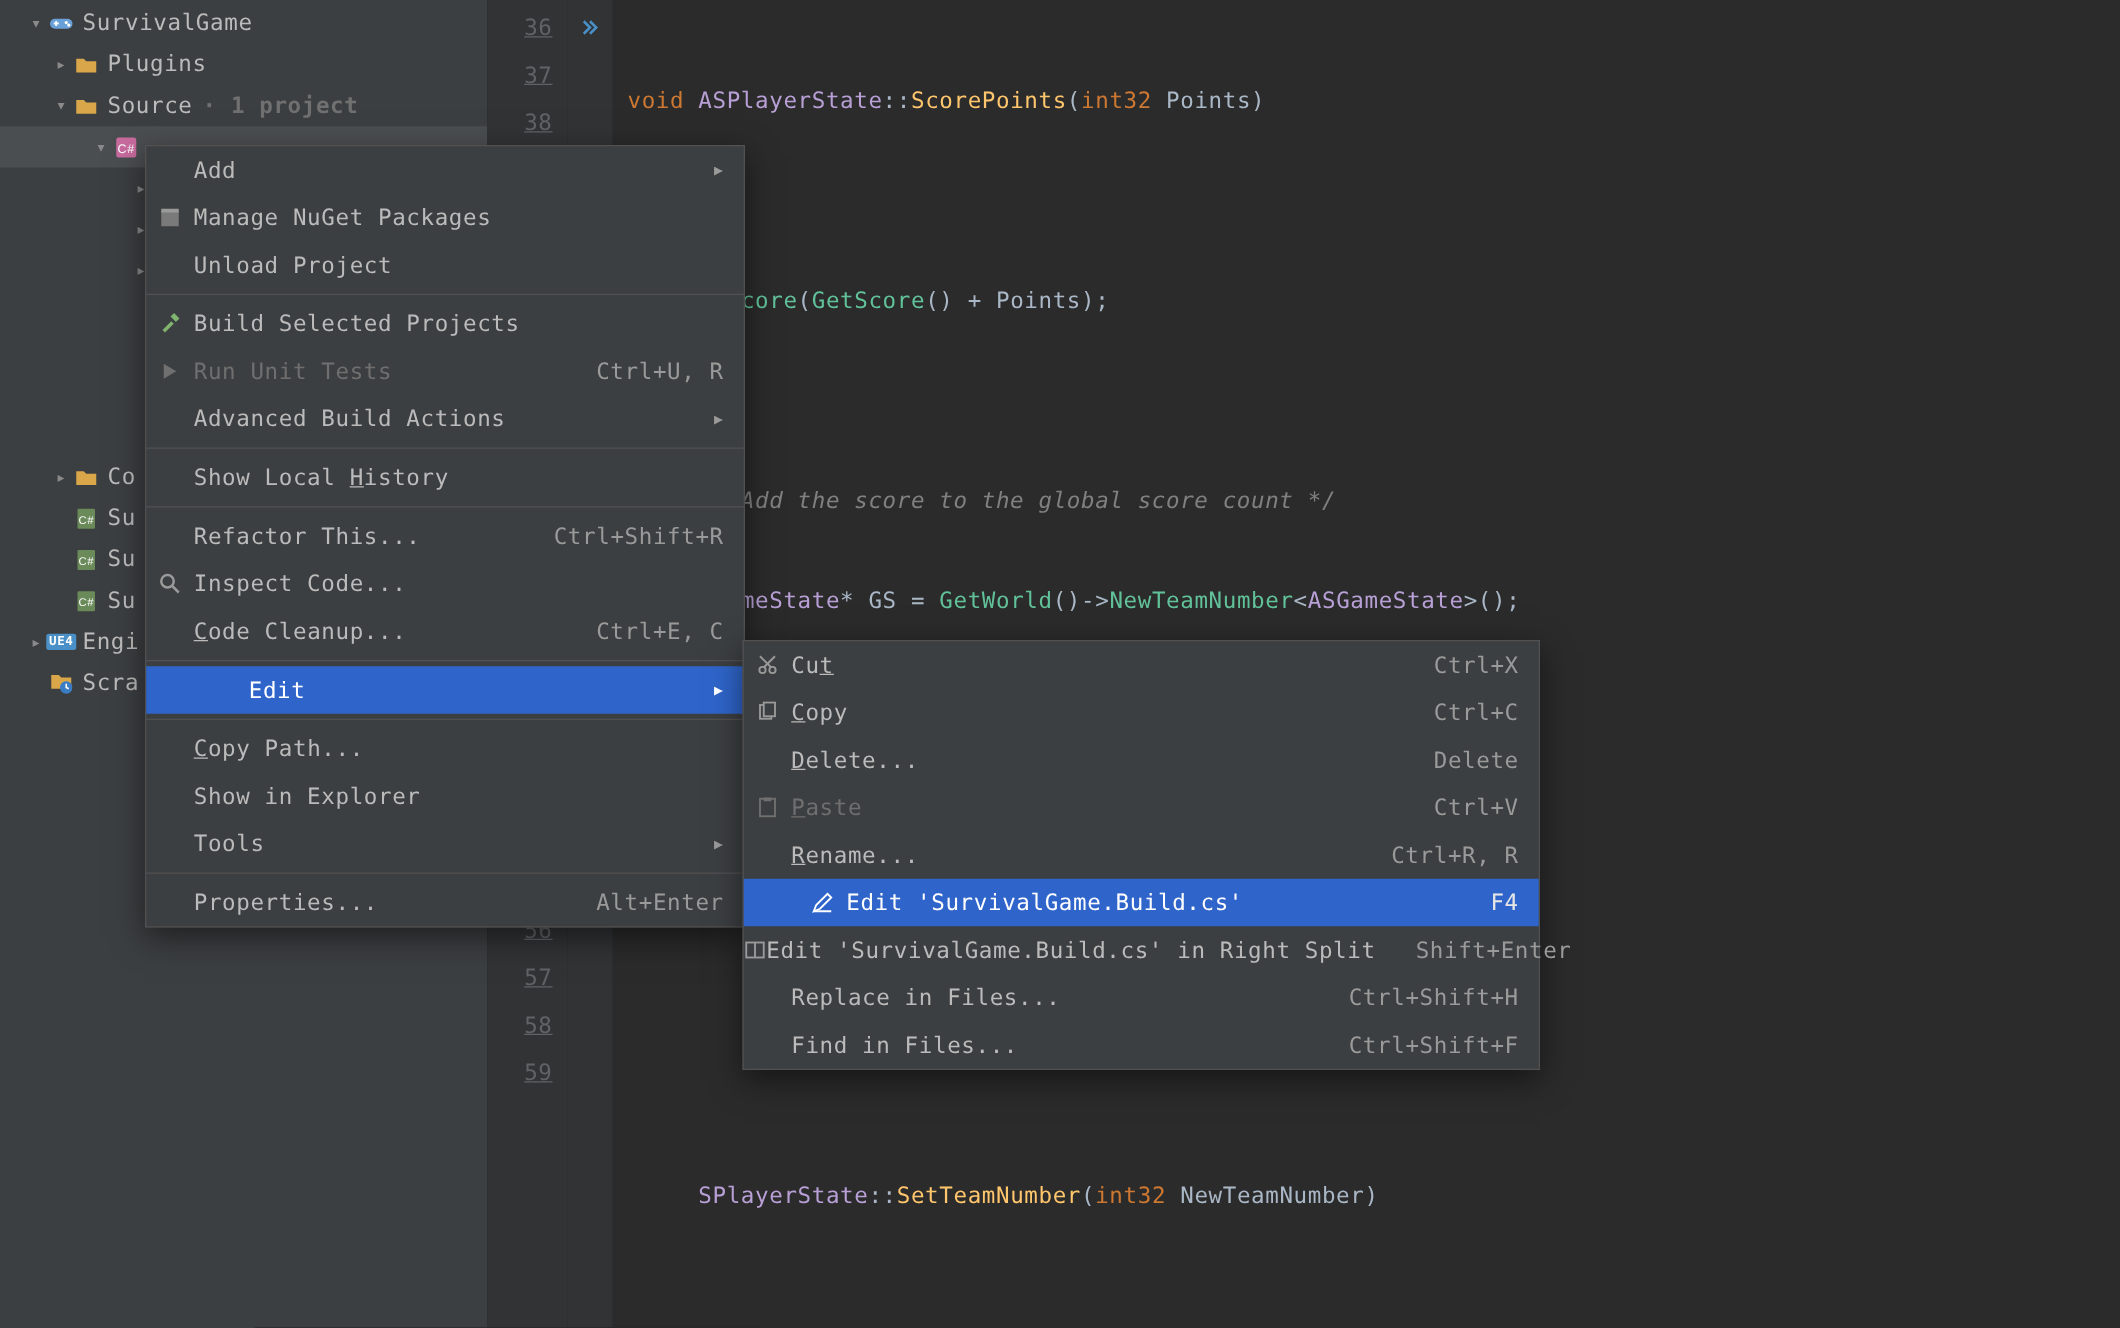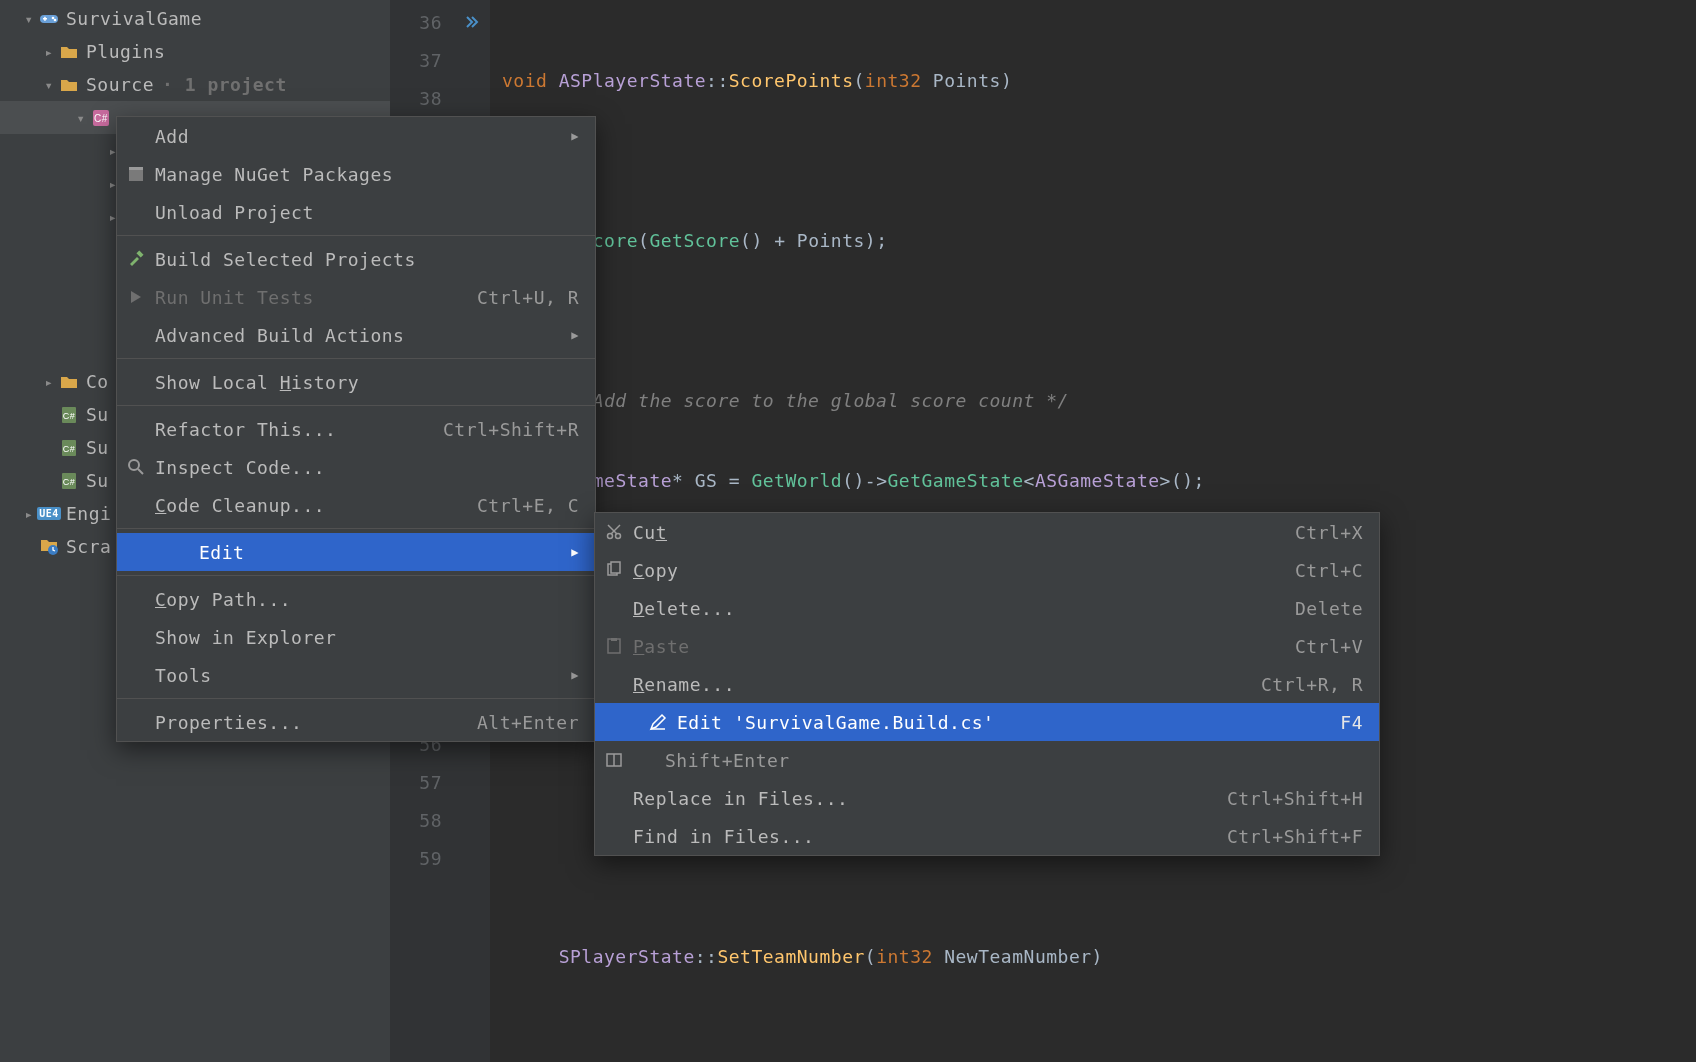--- a/index.html
+++ b/index.html
@@ -63,21 +63,21 @@
   background: #2b2b2b;
   display: flex;
 }
 .gutter {
   width: 64px;
   background: #313335;
   text-align: right;
   color: #606366;
   padding-top: 4px;
 }
-.gutter-line { height: 38px; padding-right: 12px; line-height: 38px; }
+.gutter-line { height: 38px; padding-right: 12px; line-height: 38px; text-decoration: underline; }
 .gutter-icons { width: 36px; background: #313335; padding-top: 4px; }
 .gicon { height: 38px; display:flex; align-items:center; justify-content:center; }
 .code {
   flex: 1;
   padding-top: 20px;
   padding-left: 12px;
   white-space: pre;
 }
 .code-line { height: 38px; line-height: 38px; }
 
@@ -284,21 +284,21 @@
           <path d="M9 3l5 5-5 5" stroke="#4a90c8" stroke-width="2" fill="none"></path>
         </svg>
       </div>
   </div>
   <div class="code">
     <div class="code-line"><span class="kw">void </span><span class="type">ASPlayerState</span><span class="punct">::</span><span class="funcdef">ScorePoints</span><span class="punct">(</span><span class="kw">int32</span><span class="param"> Points</span><span class="punct">)</span></div>
     <div class="code-line"><span class="punct">{</span></div>
     <div class="code-line">    <span class="func">SetScore</span><span class="punct">(</span><span class="func">GetScore</span><span class="punct">()</span><span class="punct"> + Points);</span></div>
     <div class="code-line"></div>
     <div class="code-line">       <span class="comment"> Add the score to the global score count */</span></div>
-    <div class="code-line">      <span class="type">GameState</span><span class="punct">* GS = </span><span class="func">GetWorld</span><span class="punct">()-&gt;</span><span class="func">GetGameState</span><span class="punct">&lt;</span><span class="type">ASGameState</span><span class="punct">&gt;();</span></div>
+    <div class="code-line">      <span class="type">GameState</span><span class="punct">* GS = </span><span class="func">GetWorld</span><span class="punct">()-&gt;</span><span class="func">NewTeamNumber</span><span class="punct">&lt;</span><span class="type">ASGameState</span><span class="punct">&gt;();</span></div>
     <div class="code-line">      <span class="punct"> (GS)</span></div>
     <div class="code-line"></div>
     <div class="code-line">        <span class="punct">GS-&gt;</span><span class="func">AddScore</span><span class="punct">(Points);</span></div>
     <div class="code-line"></div><div class="code-line"></div><div class="code-line"></div>
     <div class="code-line">     <span class="type">SPlayerState</span><span class="punct">::</span><span class="funcdef">SetTeamNumber</span><span class="punct">(</span><span class="kw">int32</span><span class="param"> NewTeamNumber)</span></div>
     <div class="code-line"></div><div class="code-line"></div>
     
     
     
     
@@ -394,21 +394,21 @@
       <span class="subarrow">▶</span>
     </div>
   <div class="menu-sep"></div>
   <div class="menu-row">
       <span class="micon"></span>
       <span class="label">Properties...</span>
       <span class="short">Alt+Enter</span>
     </div>
 </div>
 
-<div class="menu" style="left:594px; top:512px; width:786px;">
+<div class="menu" style="left:594px; top:512px; width:638px;">
   <div class="menu-row">
       <span class="micon">
         <svg width="18" height="18" viewBox="0 0 18 18">
           <circle cx="5" cy="13" r="2.5" stroke="#9a9a9a" fill="none" stroke-width="1.5"></circle>
           <circle cx="13" cy="13" r="2.5" stroke="#9a9a9a" fill="none" stroke-width="1.5"></circle>
           <line x1="3" y1="2" x2="12" y2="11" stroke="#9a9a9a" stroke-width="1.5"></line>
           <line x1="15" y1="2" x2="6" y2="11" stroke="#9a9a9a" stroke-width="1.5"></line>
         </svg>
       </span>
       <span class="label"><span>Cu</span><span class="u">t</span></span>
@@ -454,20 +454,21 @@
       <span class="label">Edit 'SurvivalGame.Build.cs'</span>
       <span class="short">F4</span>
     </div>
   <div class="menu-row">
       <span class="micon">
         <svg width="18" height="18" viewBox="0 0 18 18">
           <rect x="2" y="3" width="14" height="12" stroke="#9a9a9a" fill="none" stroke-width="1.5"></rect>
           <line x1="9" y1="3" x2="9" y2="15" stroke="#9a9a9a" stroke-width="1.5"></line>
         </svg>
       </span>
+      <span class="label">Edit 'SurvivalGame.Build.cs' in Right Split</span>
       <span class="short">Shift+Enter</span>
     </div>
   <div class="menu-row">
       <span class="micon"></span>
       <span class="label">Replace in Files...</span>
       <span class="short">Ctrl+Shift+H</span>
     </div>
   <div class="menu-row">
       <span class="micon"></span>
       <span class="label">Find in Files...</span>

